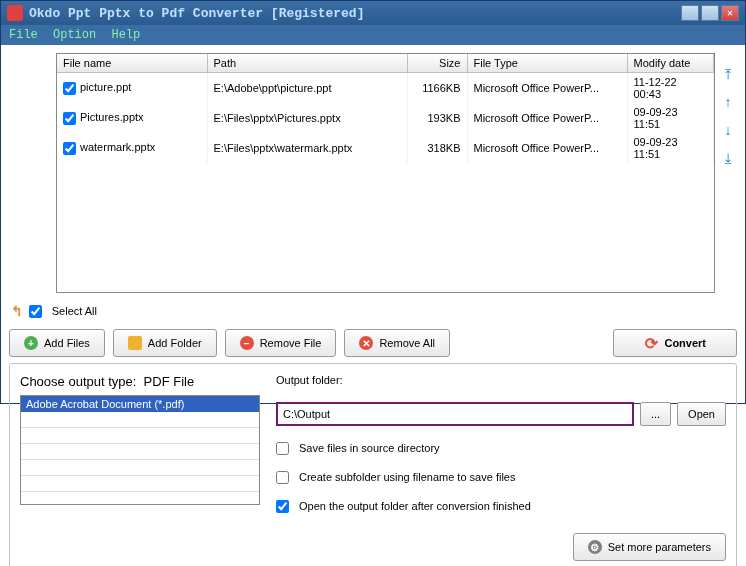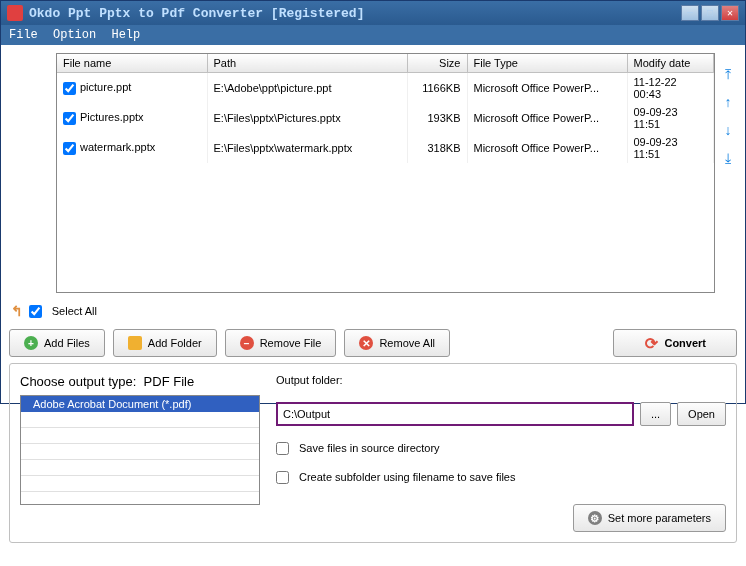--- a/index.html
+++ b/index.html
@@ -4,21 +4,21 @@
 <style>
 * { box-sizing: border-box; margin: 0; padding: 0; }
 body { font-family: Tahoma, Arial, sans-serif; font-size: 11px; background: #fff; width: 746px; height: 566px; overflow: hidden; }
 .window { border: 1px solid #1a3a6e; background: #fff; height: 404px; display: flex; flex-direction: column; }
 .titlebar { background: linear-gradient(#3a6ea5, #2a5a8f); color: #b0d0f0; padding: 4px 6px; display: flex; align-items: center; font-family: "Courier New", monospace; font-size: 13px; font-weight: bold; }
 .titlebar-icon { width: 16px; height: 16px; background: #e04040; border-radius: 2px; margin-right: 6px; }
 .titlebar-text { flex: 1; color: #c0e0ff; }
 .win-controls { display: flex; gap: 2px; }
 .win-btn { width: 18px; height: 16px; border: 1px solid #5a7aa5; background: linear-gradient(#d0e0f0, #a0c0e0); display: flex; align-items: center; justify-content: center; font-size: 10px; cursor: pointer; }
 .win-btn.close { background: linear-gradient(#e08080, #d04040); color: #fff; }
-.menubar { background: #3a6ea5; color: #ffffff; padding: 3px 8px; font-family: "Courier New", monospace; font-size: 12px; }
+.menubar { background: #3a6ea5; color: #86efac; padding: 3px 8px; font-family: "Courier New", monospace; font-size: 12px; }
 .menubar span { margin-right: 8px; cursor: pointer; }
 .content { flex: 1; padding: 8px; display: flex; flex-direction: column; gap: 6px; }
 .file-area { display: flex; gap: 4px; margin-left: 47px; }
 .table-wrap { flex: 1; border: 1px solid #888; height: 240px; overflow: auto; background: #fff; }
 table { width: 100%; border-collapse: collapse; }
 th { background: linear-gradient(#fff, #e8e8e8); border: 1px solid #c0c0c0; border-top: none; border-left: none; padding: 3px 6px; text-align: left; font-weight: normal; font-size: 11px; }
 th.size { text-align: right; }
 td { padding: 3px 6px; font-size: 11px; border-right: 1px solid #f0f0f0; }
 td.size { text-align: right; }
 .chk { width: 13px; height: 13px; vertical-align: middle; margin-right: 4px; }
@@ -33,21 +33,21 @@
 .ico { width: 14px; height: 14px; border-radius: 50%; display: inline-flex; align-items: center; justify-content: center; color: #fff; font-size: 10px; font-weight: bold; }
 .ico.add { background: #4caf50; }
 .ico.folder { background: #f0b030; border-radius: 2px; }
 .ico.remove { background: #e05040; }
 .ico.gear { background: #808080; }
 .ico.conv { background: transparent; color: #e05040; font-size: 16px; }
 .bottom-panel { border: 1px solid #c0c0c0; border-radius: 3px; padding: 10px; display: flex; gap: 16px; }
 .output-left { width: 240px; }
 .output-type-label { margin-bottom: 6px; font-size: 13px; }
 .type-list { border: 1px solid #888; height: 110px; background: #fff; }
-.type-list-item { background: #3060c0; color: #fff; padding: 2px 12px; font-size: 11px; }
+.type-list-item { background: #3060c0; color: #fff; padding: 2px 5px; font-size: 11px; }
 .type-list-row { border-bottom: 1px solid #e0e0e0; height: 16px; }
 .output-right { flex: 1; display: flex; flex-direction: column; gap: 16px; }
 .folder-row { display: flex; gap: 6px; align-items: center; }
 .folder-input { flex: 1; border: 2px solid #701a75; padding: 3px 5px; font-size: 11px; height: 24px; }
 .small-btn { border: 1px solid #999; background: linear-gradient(#fdfdfd, #e8e8e8); padding: 3px 10px; border-radius: 2px; cursor: pointer; font-size: 11px; height: 24px; }
 .check-row { display: flex; align-items: flex-start; gap: 6px; font-size: 11px; }
 .params-row { display: flex; justify-content: flex-end; margin-top: 4px; }
 </style>
 </head>
 <body>
@@ -168,20 +168,25 @@
           <button class="small-btn">Open</button>
         </div>
         <div class="check-row">
           <input type="checkbox" class="chk" style="">
           <span>Save files in source directory</span>
         </div>
         <div class="check-row">
           <input type="checkbox" class="chk" style="">
           <span>Create subfolder using filename to save files</span>
         </div>
+        <div class="check-row">
+          <input type="checkbox" class="chk" checked="" style="">
+          <span>Open the output folder after conversion finished</span>
+          <div class="spacer"></div>
+        </div>
         <div class="params-row">
           <div class="btn">
             <span class="ico gear">⚙</span>
             <span>Set more parameters</span>
           </div>
         </div>
       </div>
     </div>
   </div>
 </div>

